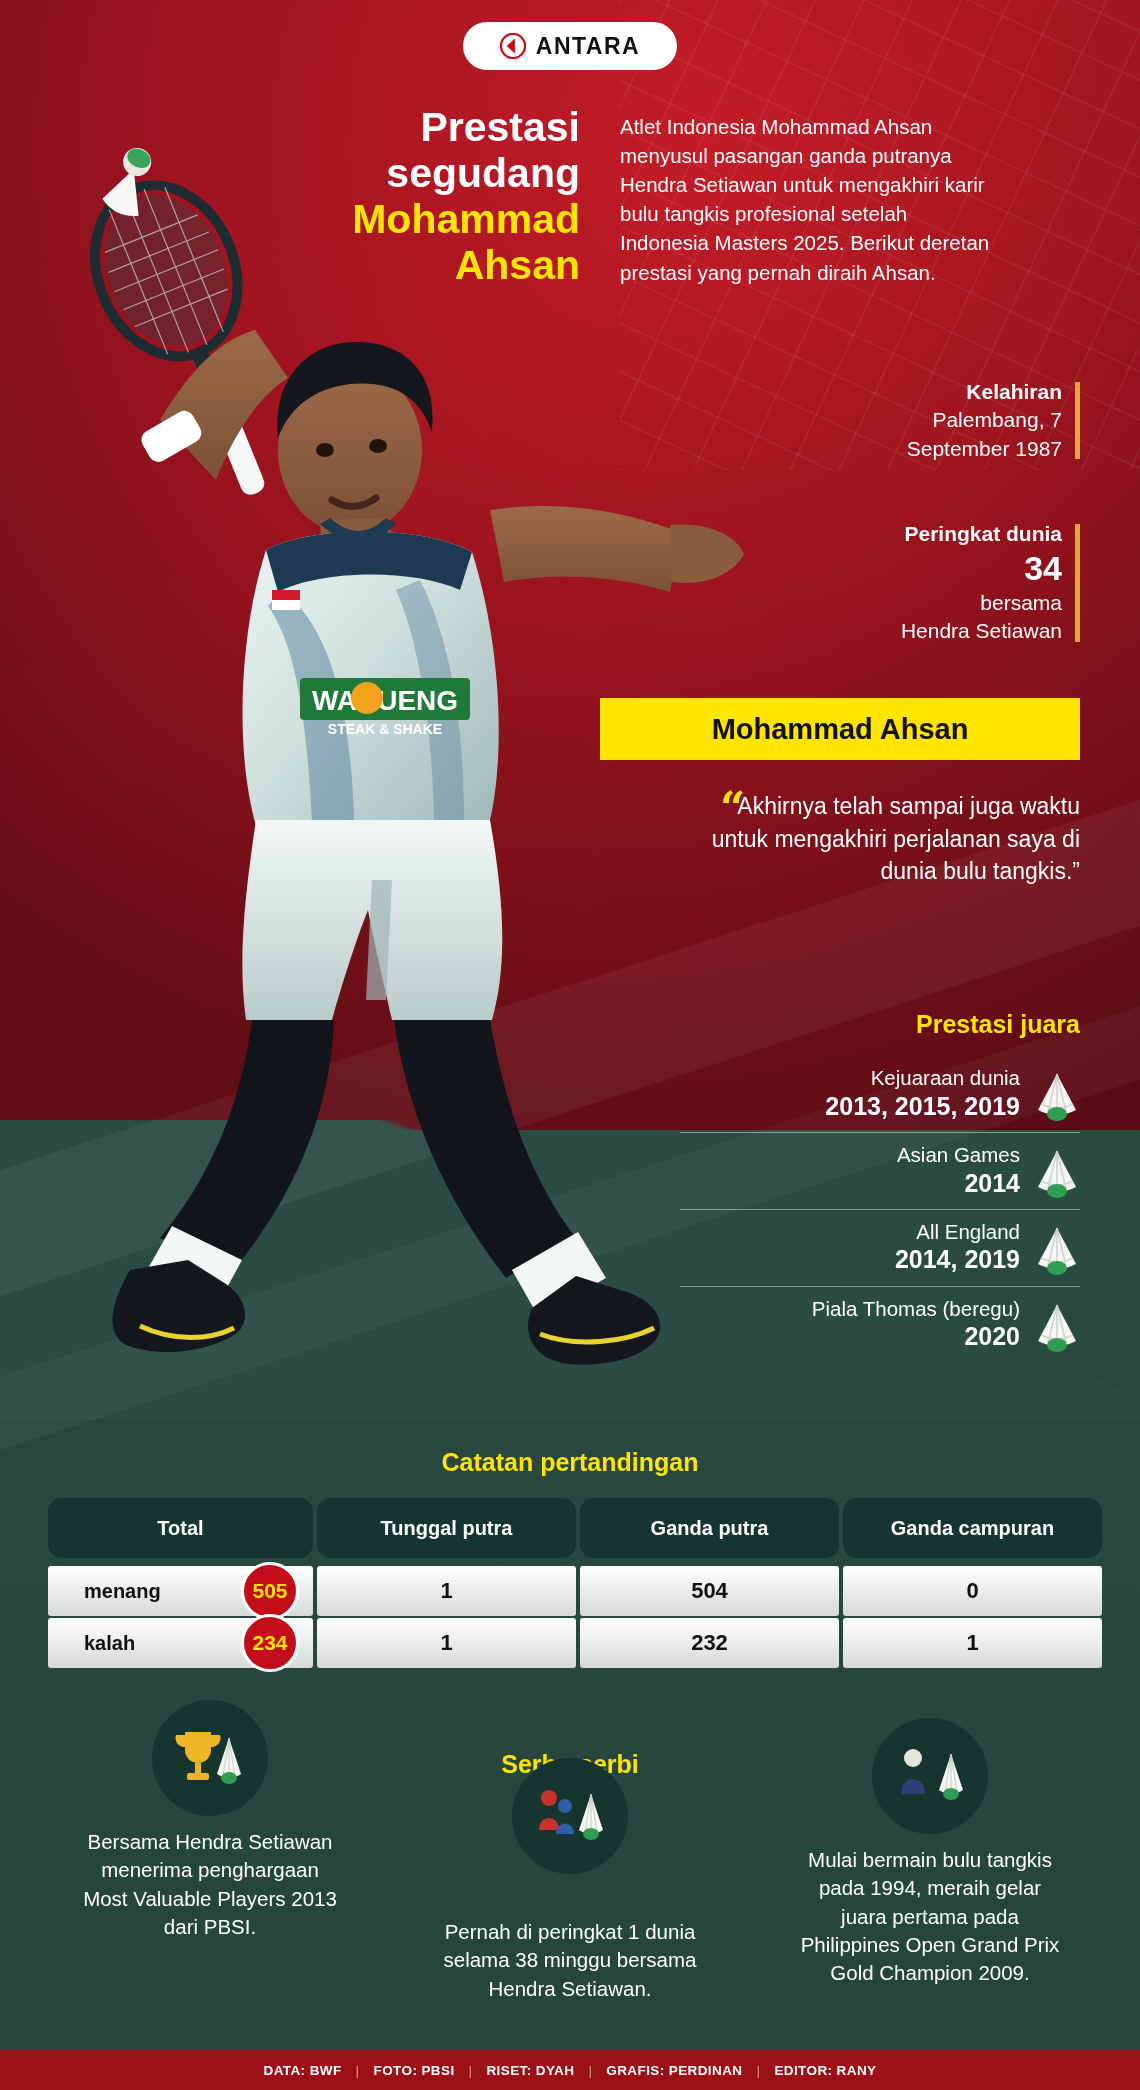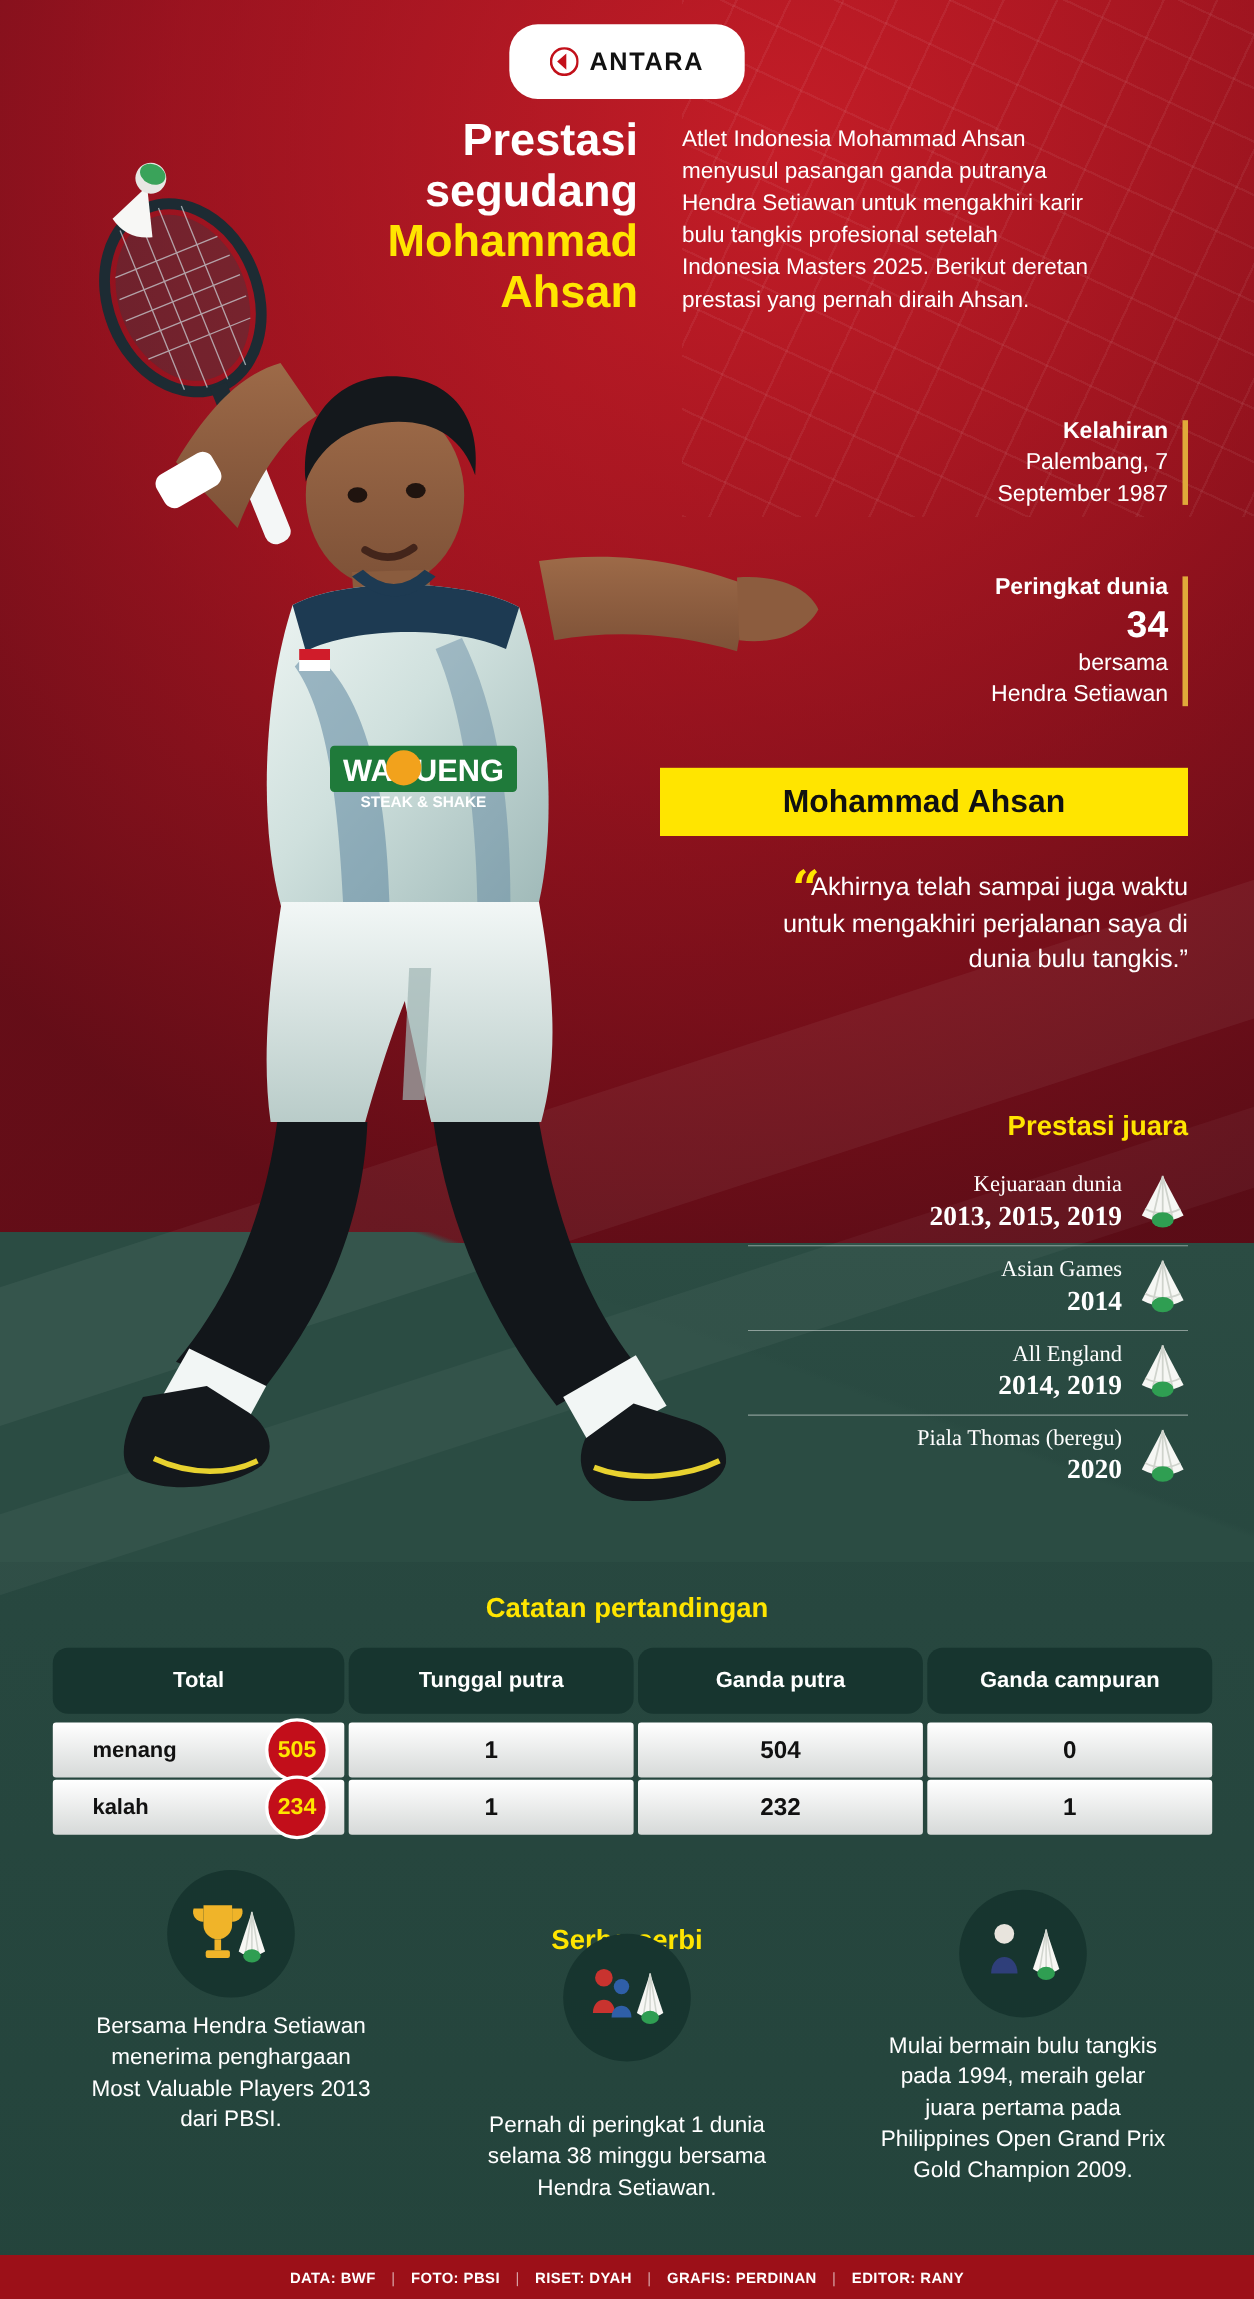--- a/index.html
+++ b/index.html
@@ -43,21 +43,21 @@
   }
   .diag-stripe2{
     position:absolute;left:-120px;top:1190px;width:1400px;height:70px;
     background:rgba(255,255,255,.04);
     transform:rotate(-18deg);
   }
 
   
   .logo{
     position:absolute;left:50%;top:22px;transform:translateX(-50%);
-    width:214px;height:68px;background:#fff;border-radius:26px;
+    width:214px;height:48px;background:#fff;border-radius:26px;
     display:flex;align-items:center;justify-content:center;gap:10px;
     z-index:30;
   }
   .logo .mark{width:26px;height:26px;display:block;}
   .logo .txt{font-size:23px;font-weight:bold;letter-spacing:1.5px;color:#111;}
 
   
   .headline{
     position:absolute;left:250px;top:105px;width:330px;text-align:right;z-index:20;
   }
@@ -101,22 +101,22 @@
   }
 
   
   .sec-title{
     position:absolute;color:#ffe500;font-weight:bold;z-index:20;
   }
   #prestasi-title{right:60px;top:1010px;font-size:25px;text-align:center;}
 
   .ach-list{position:absolute;right:60px;top:1056px;width:400px;z-index:20;}
   .ach{
-    display:flex;align-items:flex-start;justify-content:flex-end;gap:14px;
-    padding:9px 0 10px 0;border-bottom:1px solid rgba(255,255,255,.45);font-family:Liberation Serif, serif;
+    display:flex;align-items:flex-end;justify-content:flex-end;gap:14px;
+    padding:9px 0 10px 0;border-bottom:1px solid rgba(255,255,255,.45);
   }
   .ach:last-child{border-bottom:none;}
   .ach-txt{text-align:right;color:#fff;}
   .ach-label{font-size:20.5px;line-height:1.25;}
   .ach-year{font-size:25px;font-weight:bold;line-height:1.25;}
   .shuttle{width:46px;height:52px;flex:0 0 46px;}
 
   
   #catatan-title{left:0;right:0;top:1448px;font-size:25px;text-align:center;}
   .table{

